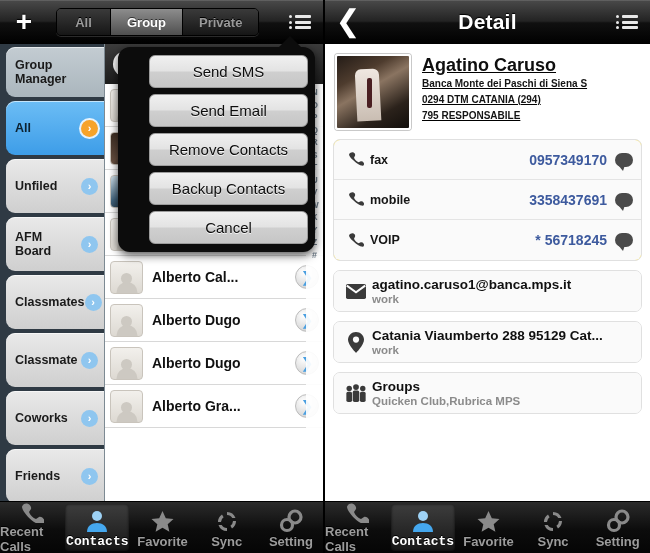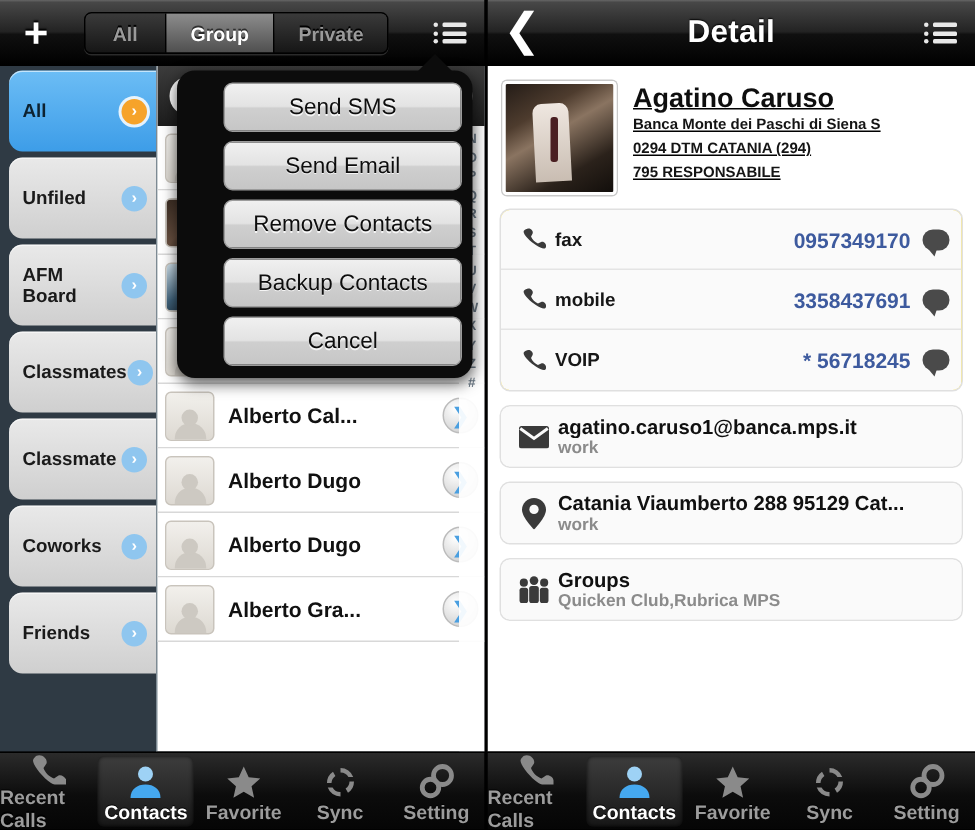--- a/index.html
+++ b/index.html
@@ -229,20 +229,21 @@
     display:flex; border-top:1px solid #000; z-index:45;
   }
   .tab {
     flex:1; display:flex; flex-direction:column; align-items:center; justify-content:center;
     gap:1px; position:relative;
   }
   .tab.active {
     background:linear-gradient(180deg,#3d3d3d,#171717);
     border-radius:4px; margin:2px 1px;
     box-shadow:0 0 3px rgba(0,0,0,.8) inset;
+    font-family:Liberation Mono, monospace;
   }
   .tab .tlabel {
     font-size:13px; font-weight:bold; color:#9c9c9c; text-shadow:0 -1px 0 #000;
   }
   .tab.active .tlabel { color:#ffffff; }
   .tab .ticon { height:26px; display:flex; align-items:flex-end; justify-content:center; }
 </style>
 </head>
 <body>
 
@@ -273,20 +274,23 @@
               <div class="dot"></div>
               <div class="line"></div>
             </div>
         </div>
       </div>
     </div>
 
     <div class="left-body">
 
       <div class="groups-col">
+        <div class="group-cell header">
+          <div class="g-label">Group Manager</div>
+        </div>
         <div class="group-cell selected">
           <div class="g-label">All</div>
           <div class="chev orange">›</div>
         </div>
         <div class="group-cell">
           <div class="g-label">Unfiled</div>
           <div class="chev blue">›</div>
         </div>
         <div class="group-cell">
           <div class="g-label">AFM Board</div>

